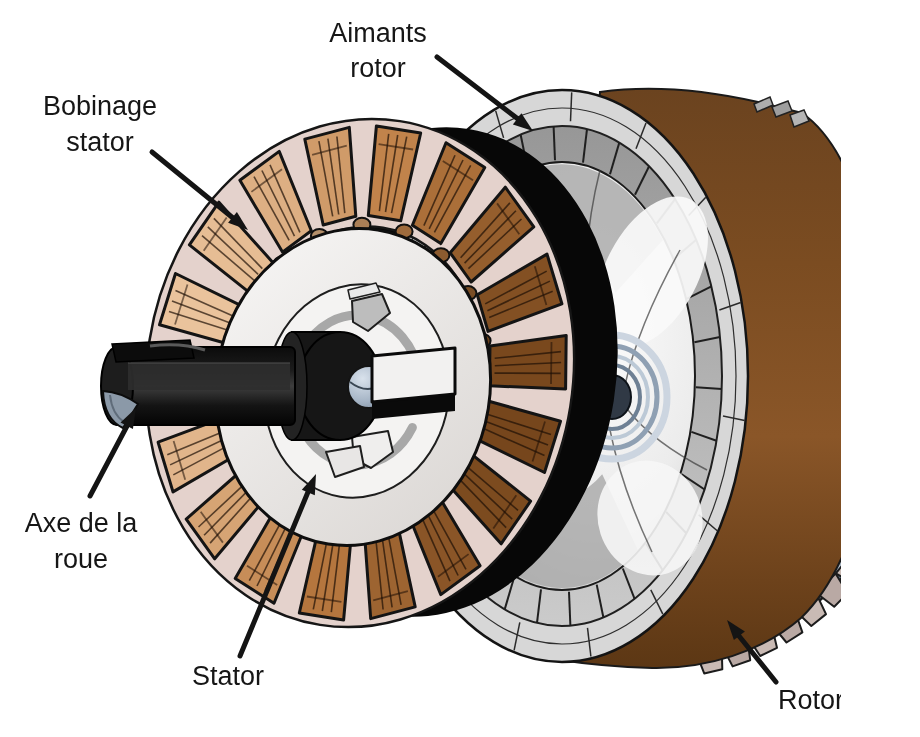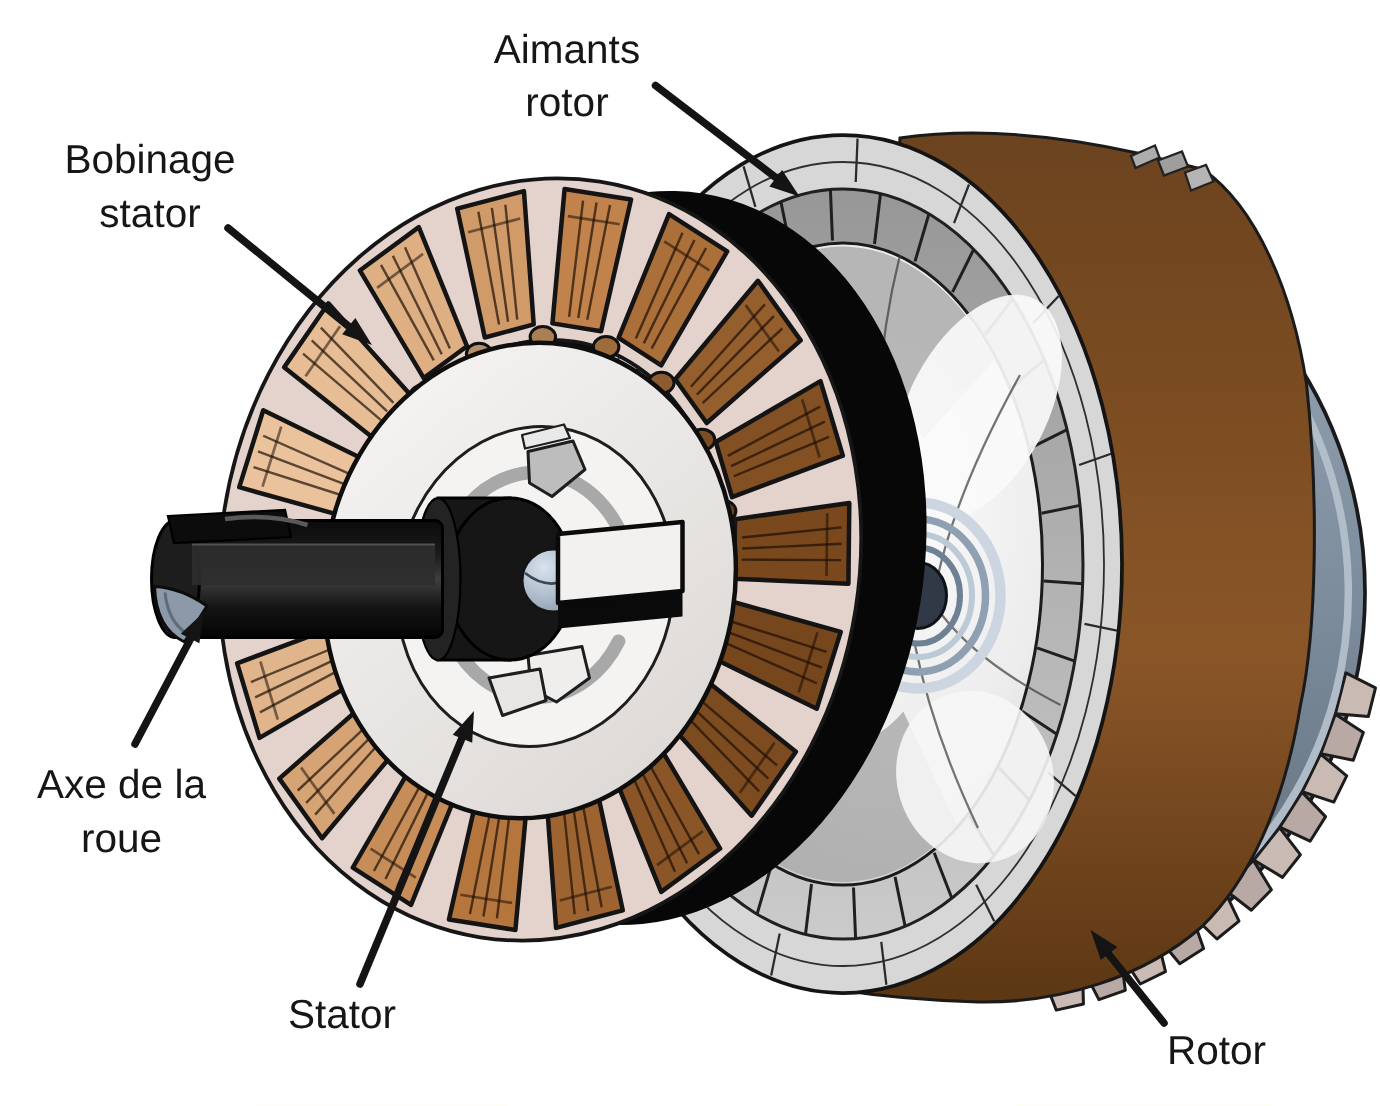--- a/index.html
+++ b/index.html
@@ -1,16 +1,16 @@
 <!DOCTYPE html>
 <html><head>
 <meta charset="utf-8">
 <style>
   html,body{margin:0;padding:0;background:#ffffff;}
-  .stage{width:920px;height:737px;position:relative;background:#fef9c3;overflow:hidden;}
+  .stage{width:841px;height:737px;position:relative;background:#737373;overflow:hidden;}
   svg{display:block;}
   .lbl{font-family:"Liberation Sans",sans-serif;font-size:27px;font-weight:400;fill:#161616;}
 </style>
 </head>
 <body>
 
 <div class="stage">
 <svg id="scene" viewBox="0 0 920 737" width="920" height="737">
   <defs>
     <linearGradient id="brownG" x1="0" y1="0" x2="0" y2="1">

